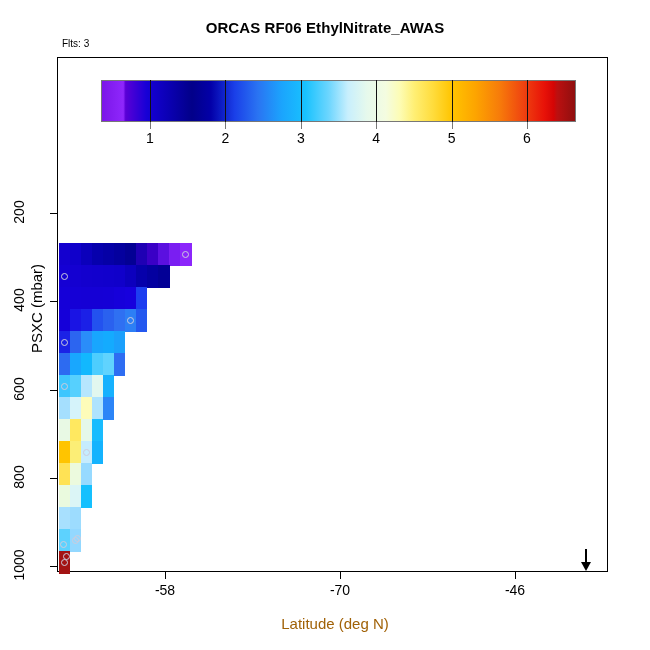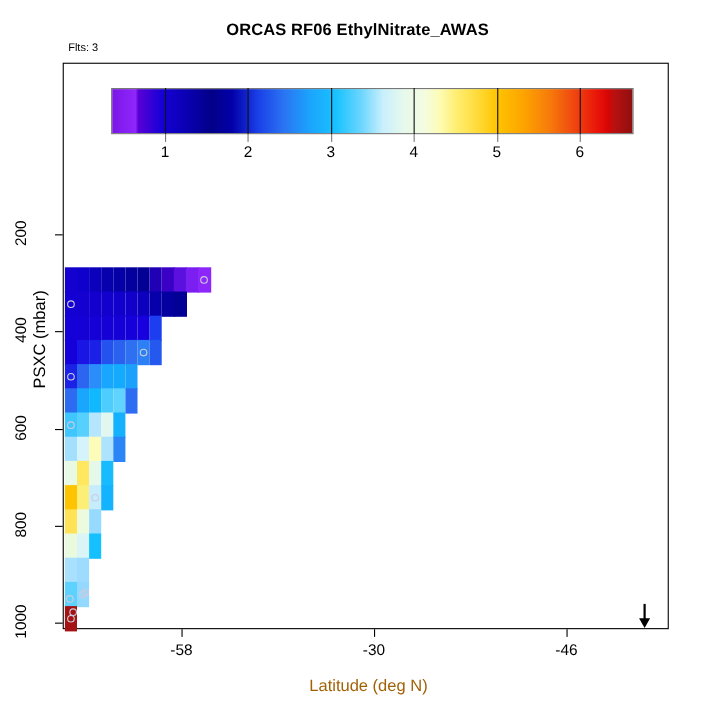--- a/index.html
+++ b/index.html
@@ -184,21 +184,21 @@
       <div class="ytick-lab" style="width: 60px; left: -11px; top: 380.5px;">600</div>
       <div class="ytick" style="top: 477.75px;"></div>
       <div class="ytick-lab" style="width: 60px; left: -11px; top: 468.75px;">800</div>
       <div class="ytick" style="top: 566px;"></div>
       <div class="ytick-lab" style="width: 60px; left: -11px; top: 557px;">1000</div>
     </div>
   <div id="x-ticks">
       <div class="xtick" style="left: 165px;"></div>
       <div class="xtick-lab" style="left: 165px;">-58</div>
       <div class="xtick" style="left: 340px;"></div>
-      <div class="xtick-lab" style="left: 340px;">-30</div>
+      <div class="xtick-lab" style="left: 340px;">-70</div>
       <div class="xtick" style="left: 515px;"></div>
       <div class="xtick-lab" style="left: 515px;">-46</div>
     </div>
 
   <div class="ylabel">PSXC (mbar)</div>
   <div class="xlabel">Latitude (deg N)</div>
 
   <div id="cells">
       <div class="cell" title="1.35" style="left: 58.5px; top: 243px; width: 11.65px; height: 22.6px; background: rgb(20, 0, 207);"></div>
       <div class="cell" title="1.3" style="left: 69.55px; top: 243px; width: 11.65px; height: 22.6px; background: rgb(16, 0, 203);"></div>

